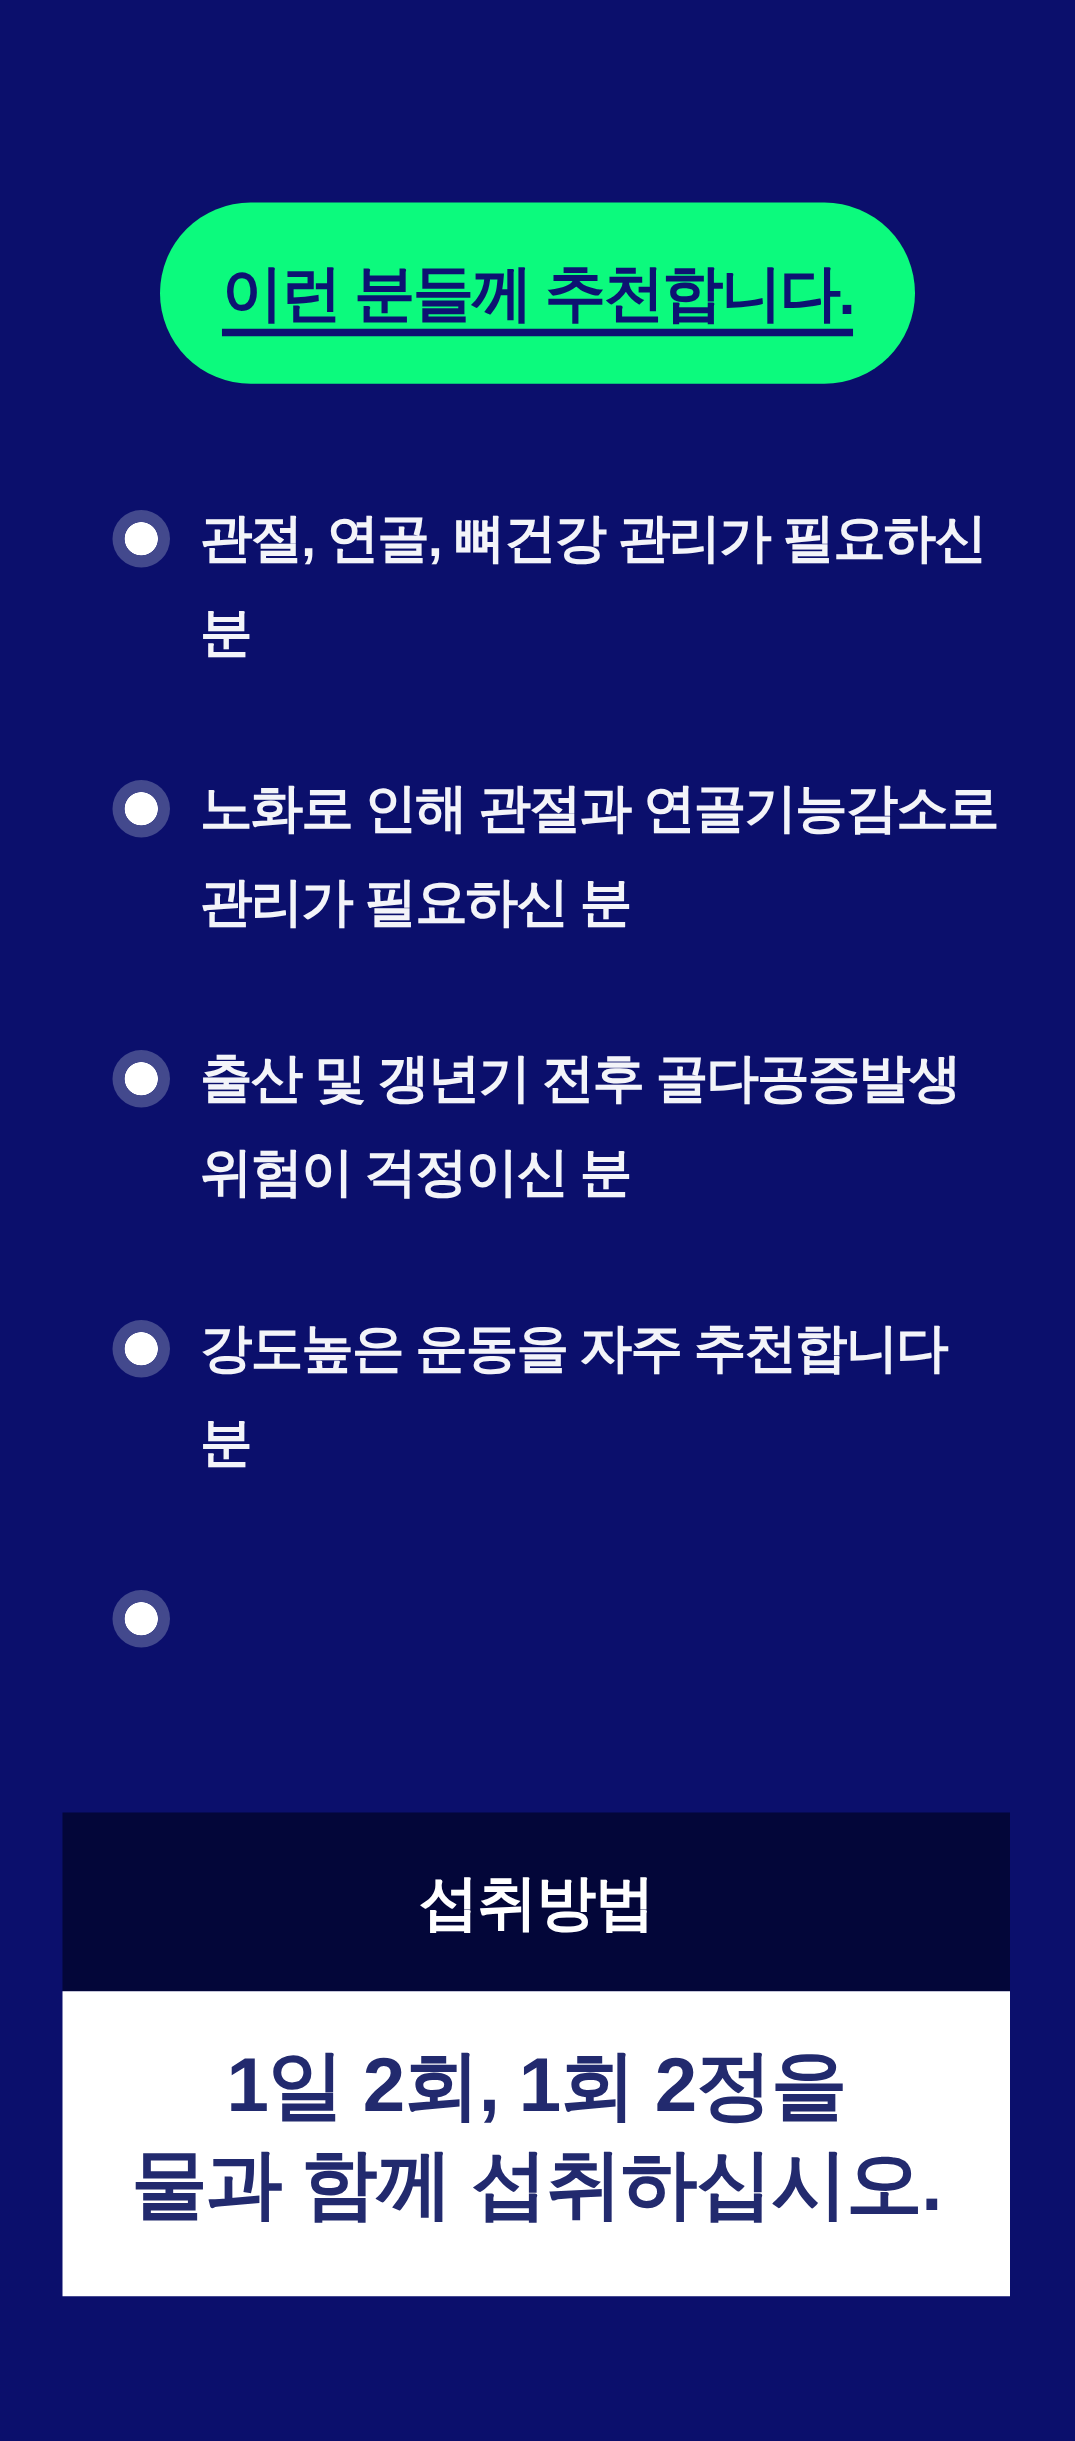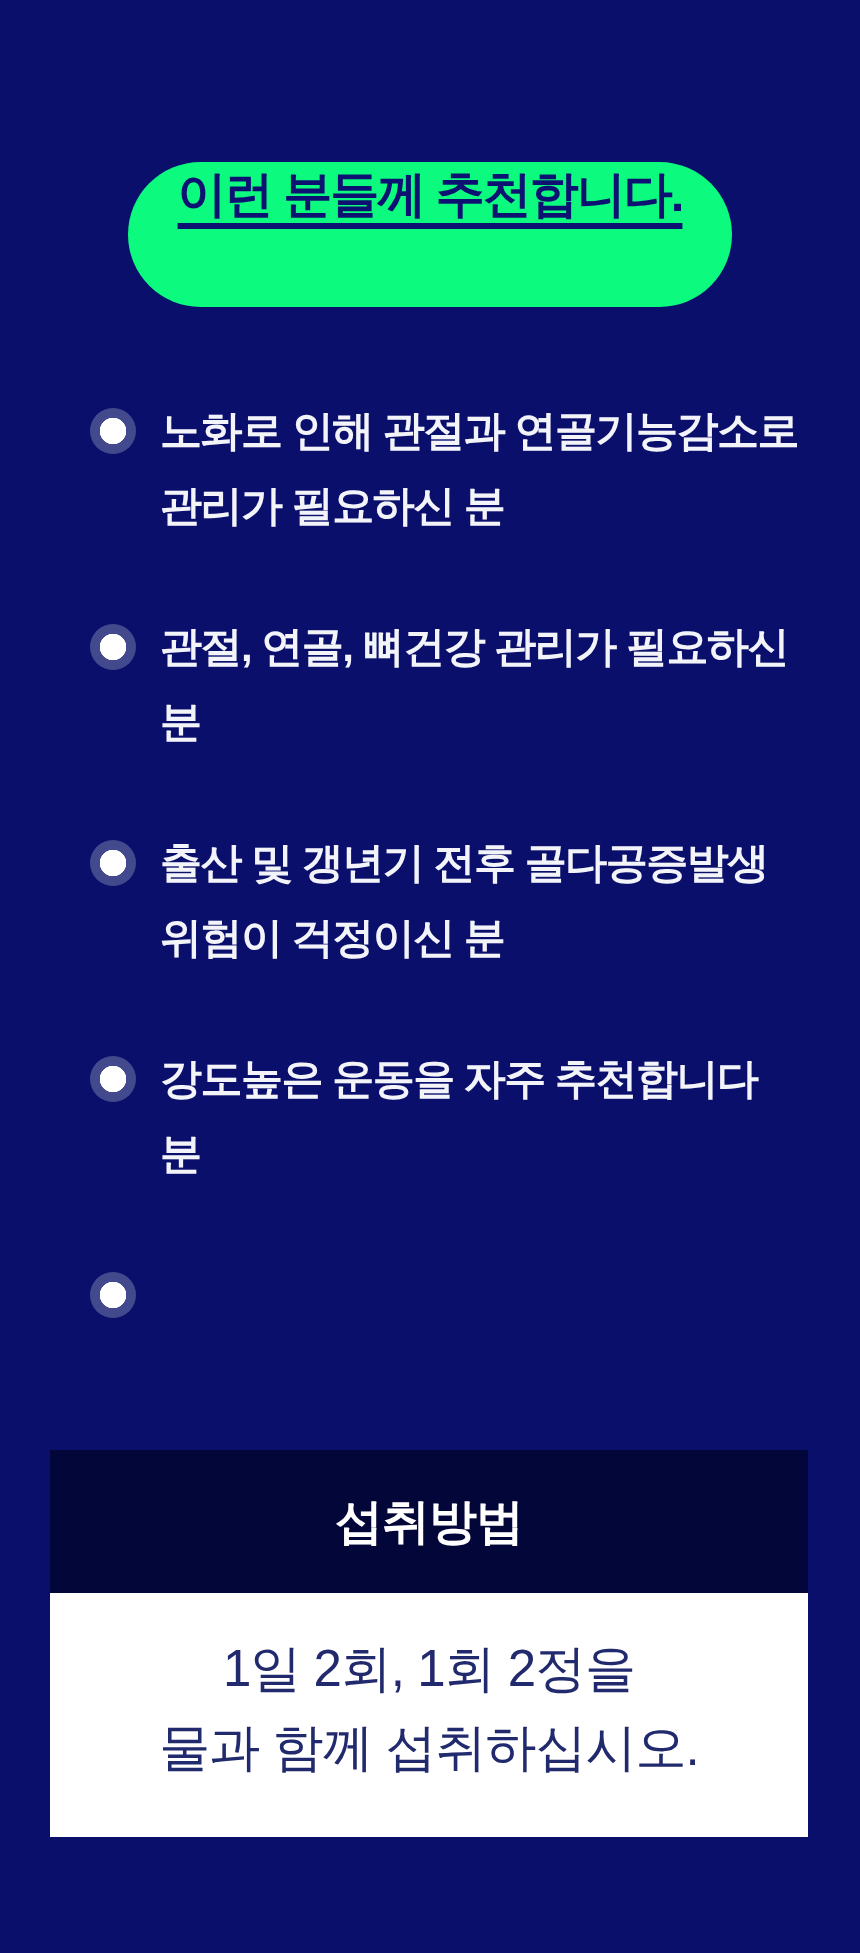--- a/index.html
+++ b/index.html
@@ -19,20 +19,21 @@
 
   
   .badge {
     box-sizing: border-box;
     margin: 162px auto 0 auto;
     width: 604px;
     height: 145px;
     border-radius: 75px;
     background: #0CFA7D;
     display: flex;
+    align-items: center;
     justify-content: center;
   }
   .badge-label {
     font-size: 49px;
     font-weight: 700;
     letter-spacing: -2px;
     color: #0D1272;
     text-decoration: underline;
     text-decoration-thickness: 6px;
     text-underline-offset: 12px;
@@ -94,48 +95,48 @@
   .intake-body {
     box-sizing: border-box;
     width: 100%;
     height: 244px;
     background: #FFFFFF;
     display: flex;
     align-items: center;
     justify-content: center;
   }
   .intake-instructions {
-    font-size: 51px;
+    font-size: 61px;
     line-height: 79px;
-    font-weight: 400;
+    font-weight: 700;
     letter-spacing: -1px;
     color: #222A6E;
     text-align: center;
     white-space: pre-line;
     margin-top: -14px;
   }
 </style>
 </head>
 <body>
 
 <div class="page">
 
   <div class="badge">
     <span class="badge-label">이런 분들께 추천합니다.</span>
   </div>
 
   <ul class="recommend-list">
     <li>
       <span class="bullet-dot"></span>
-      <span class="item-text">노화로 인해 관절과 연골기능감소로
-관리가 필요하신 분</span>
+      <span class="item-text">관절, 연골, 뼈건강 관리가 필요하신 분</span>
     </li>
     <li>
       <span class="bullet-dot"></span>
-      <span class="item-text">관절, 연골, 뼈건강 관리가 필요하신 분</span>
+      <span class="item-text">노화로 인해 관절과 연골기능감소로
+관리가 필요하신 분</span>
     </li>
     <li>
       <span class="bullet-dot"></span>
       <span class="item-text">출산 및 갱년기 전후 골다공증발생
 위험이 걱정이신 분</span>
     </li>
     <li>
       <span class="bullet-dot"></span>
       <span class="item-text">강도높은 운동을 자주 추천합니다 분</span>
     </li>

